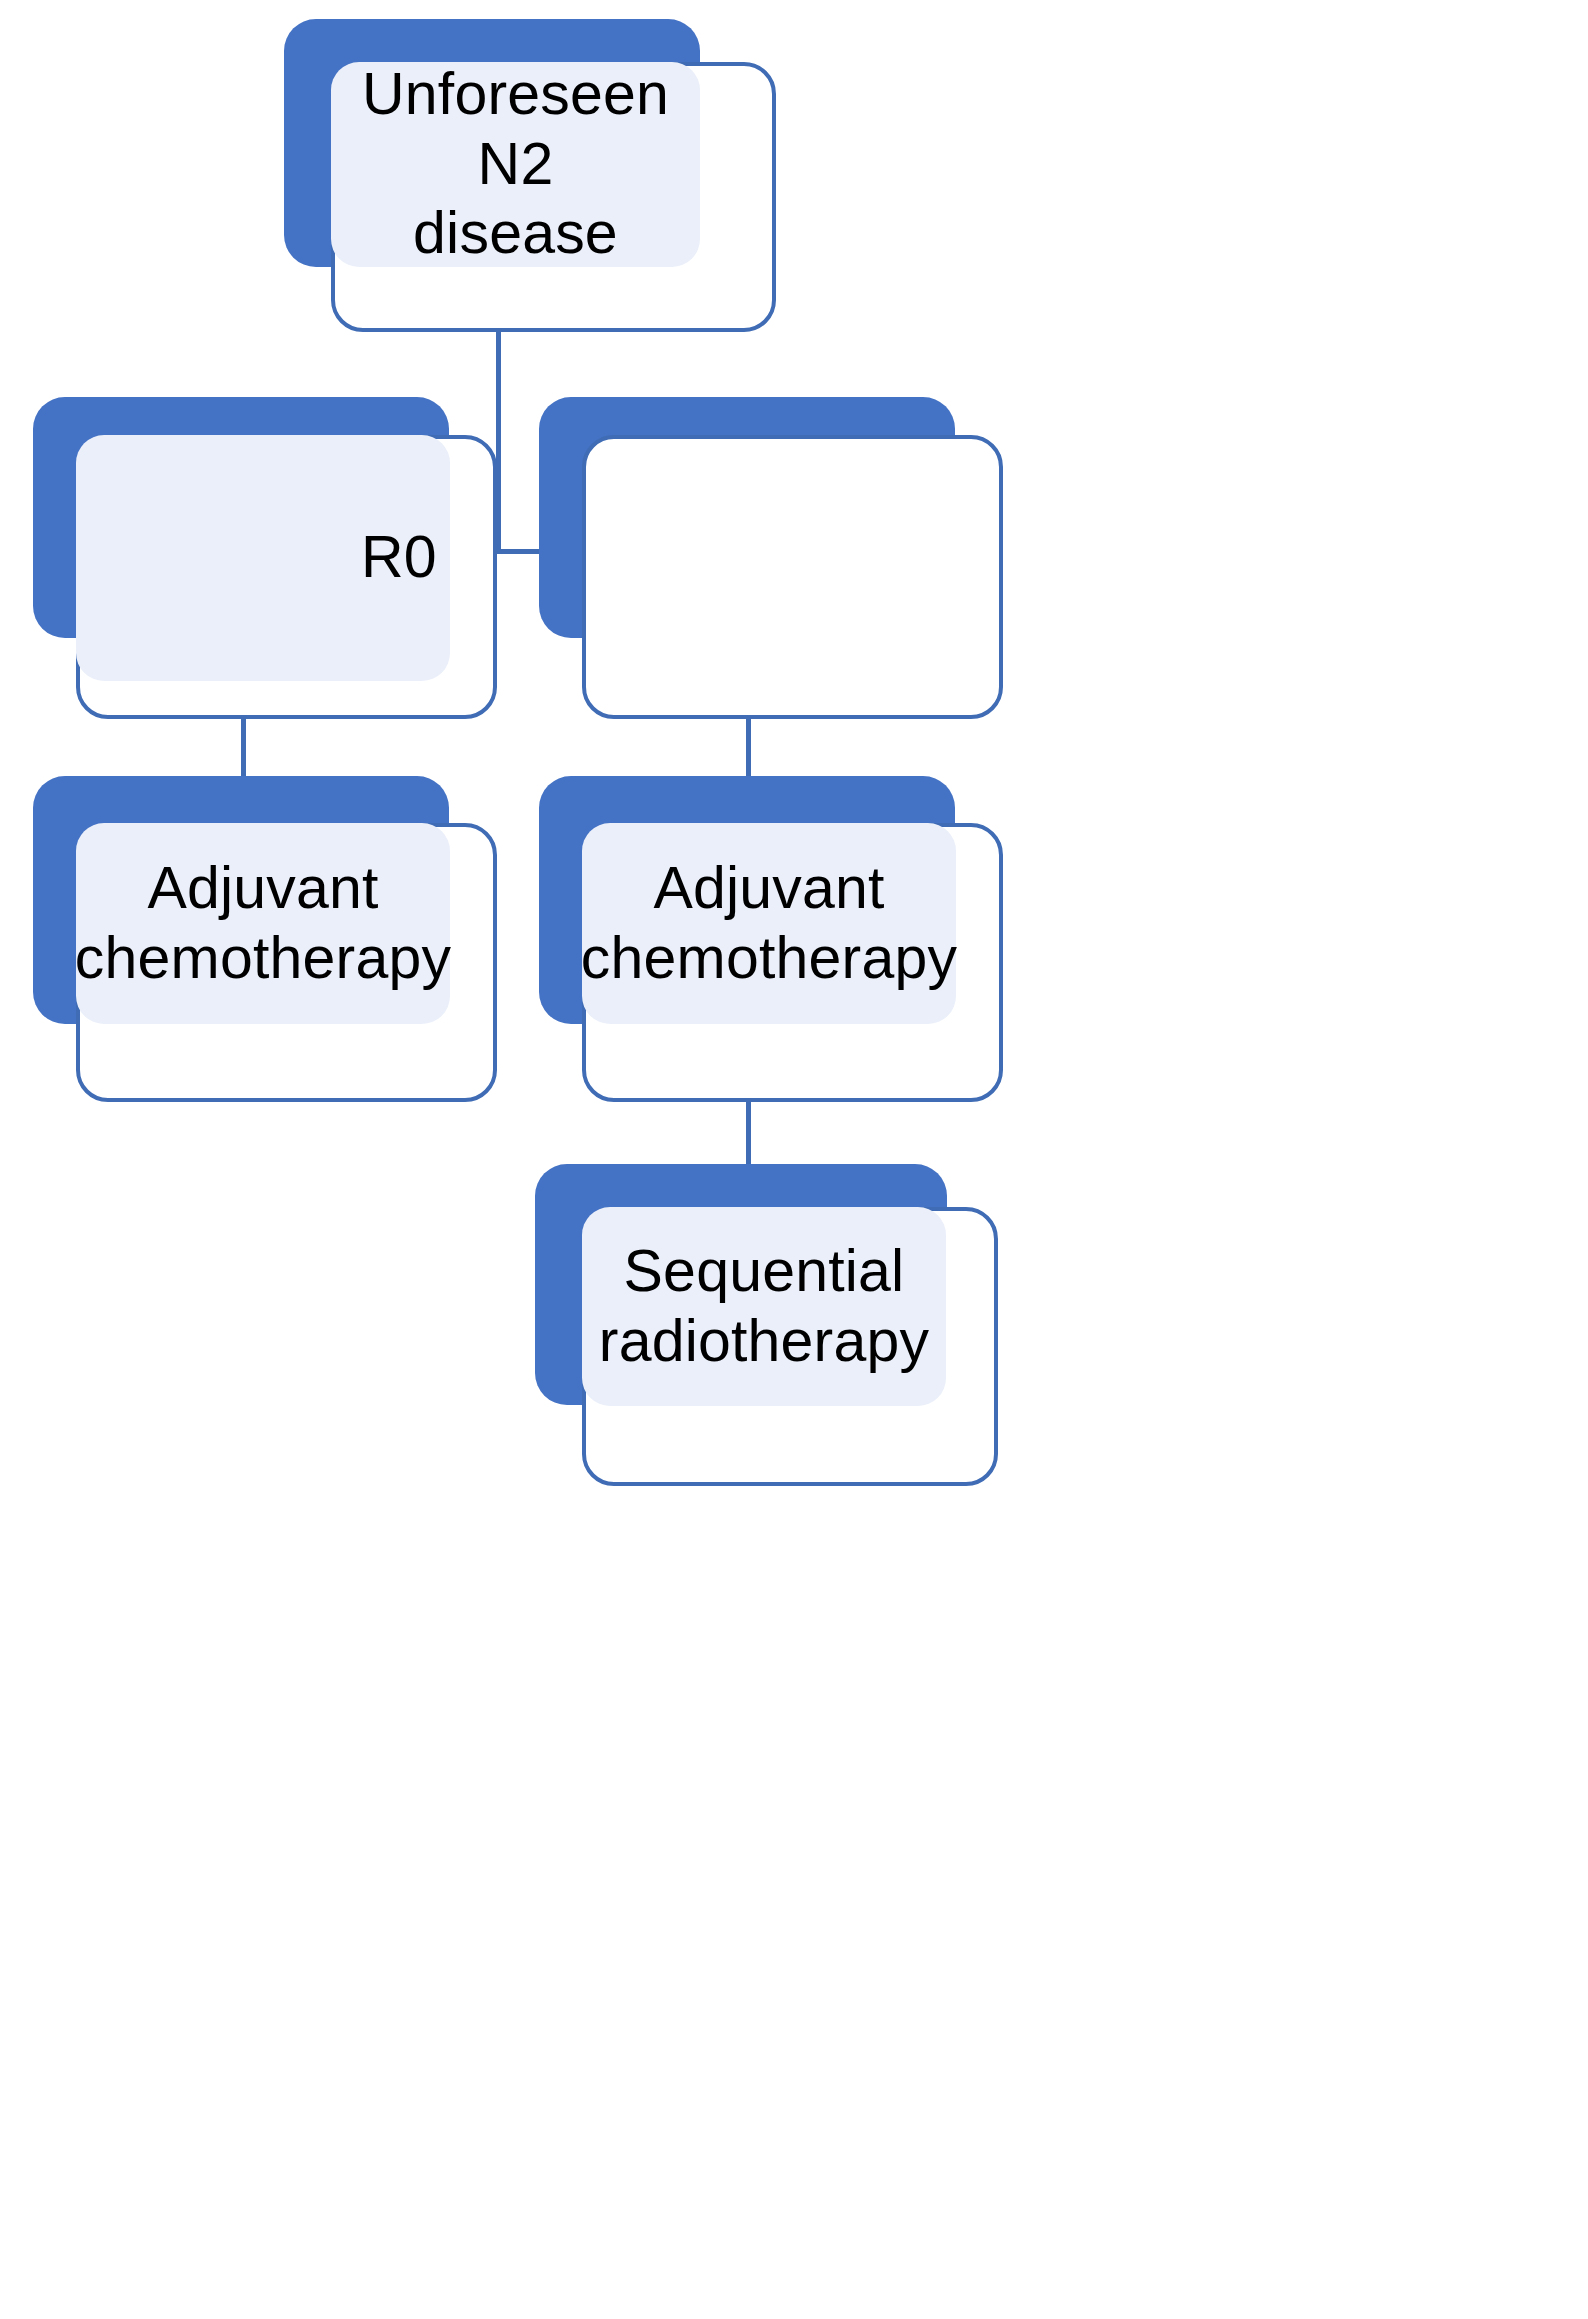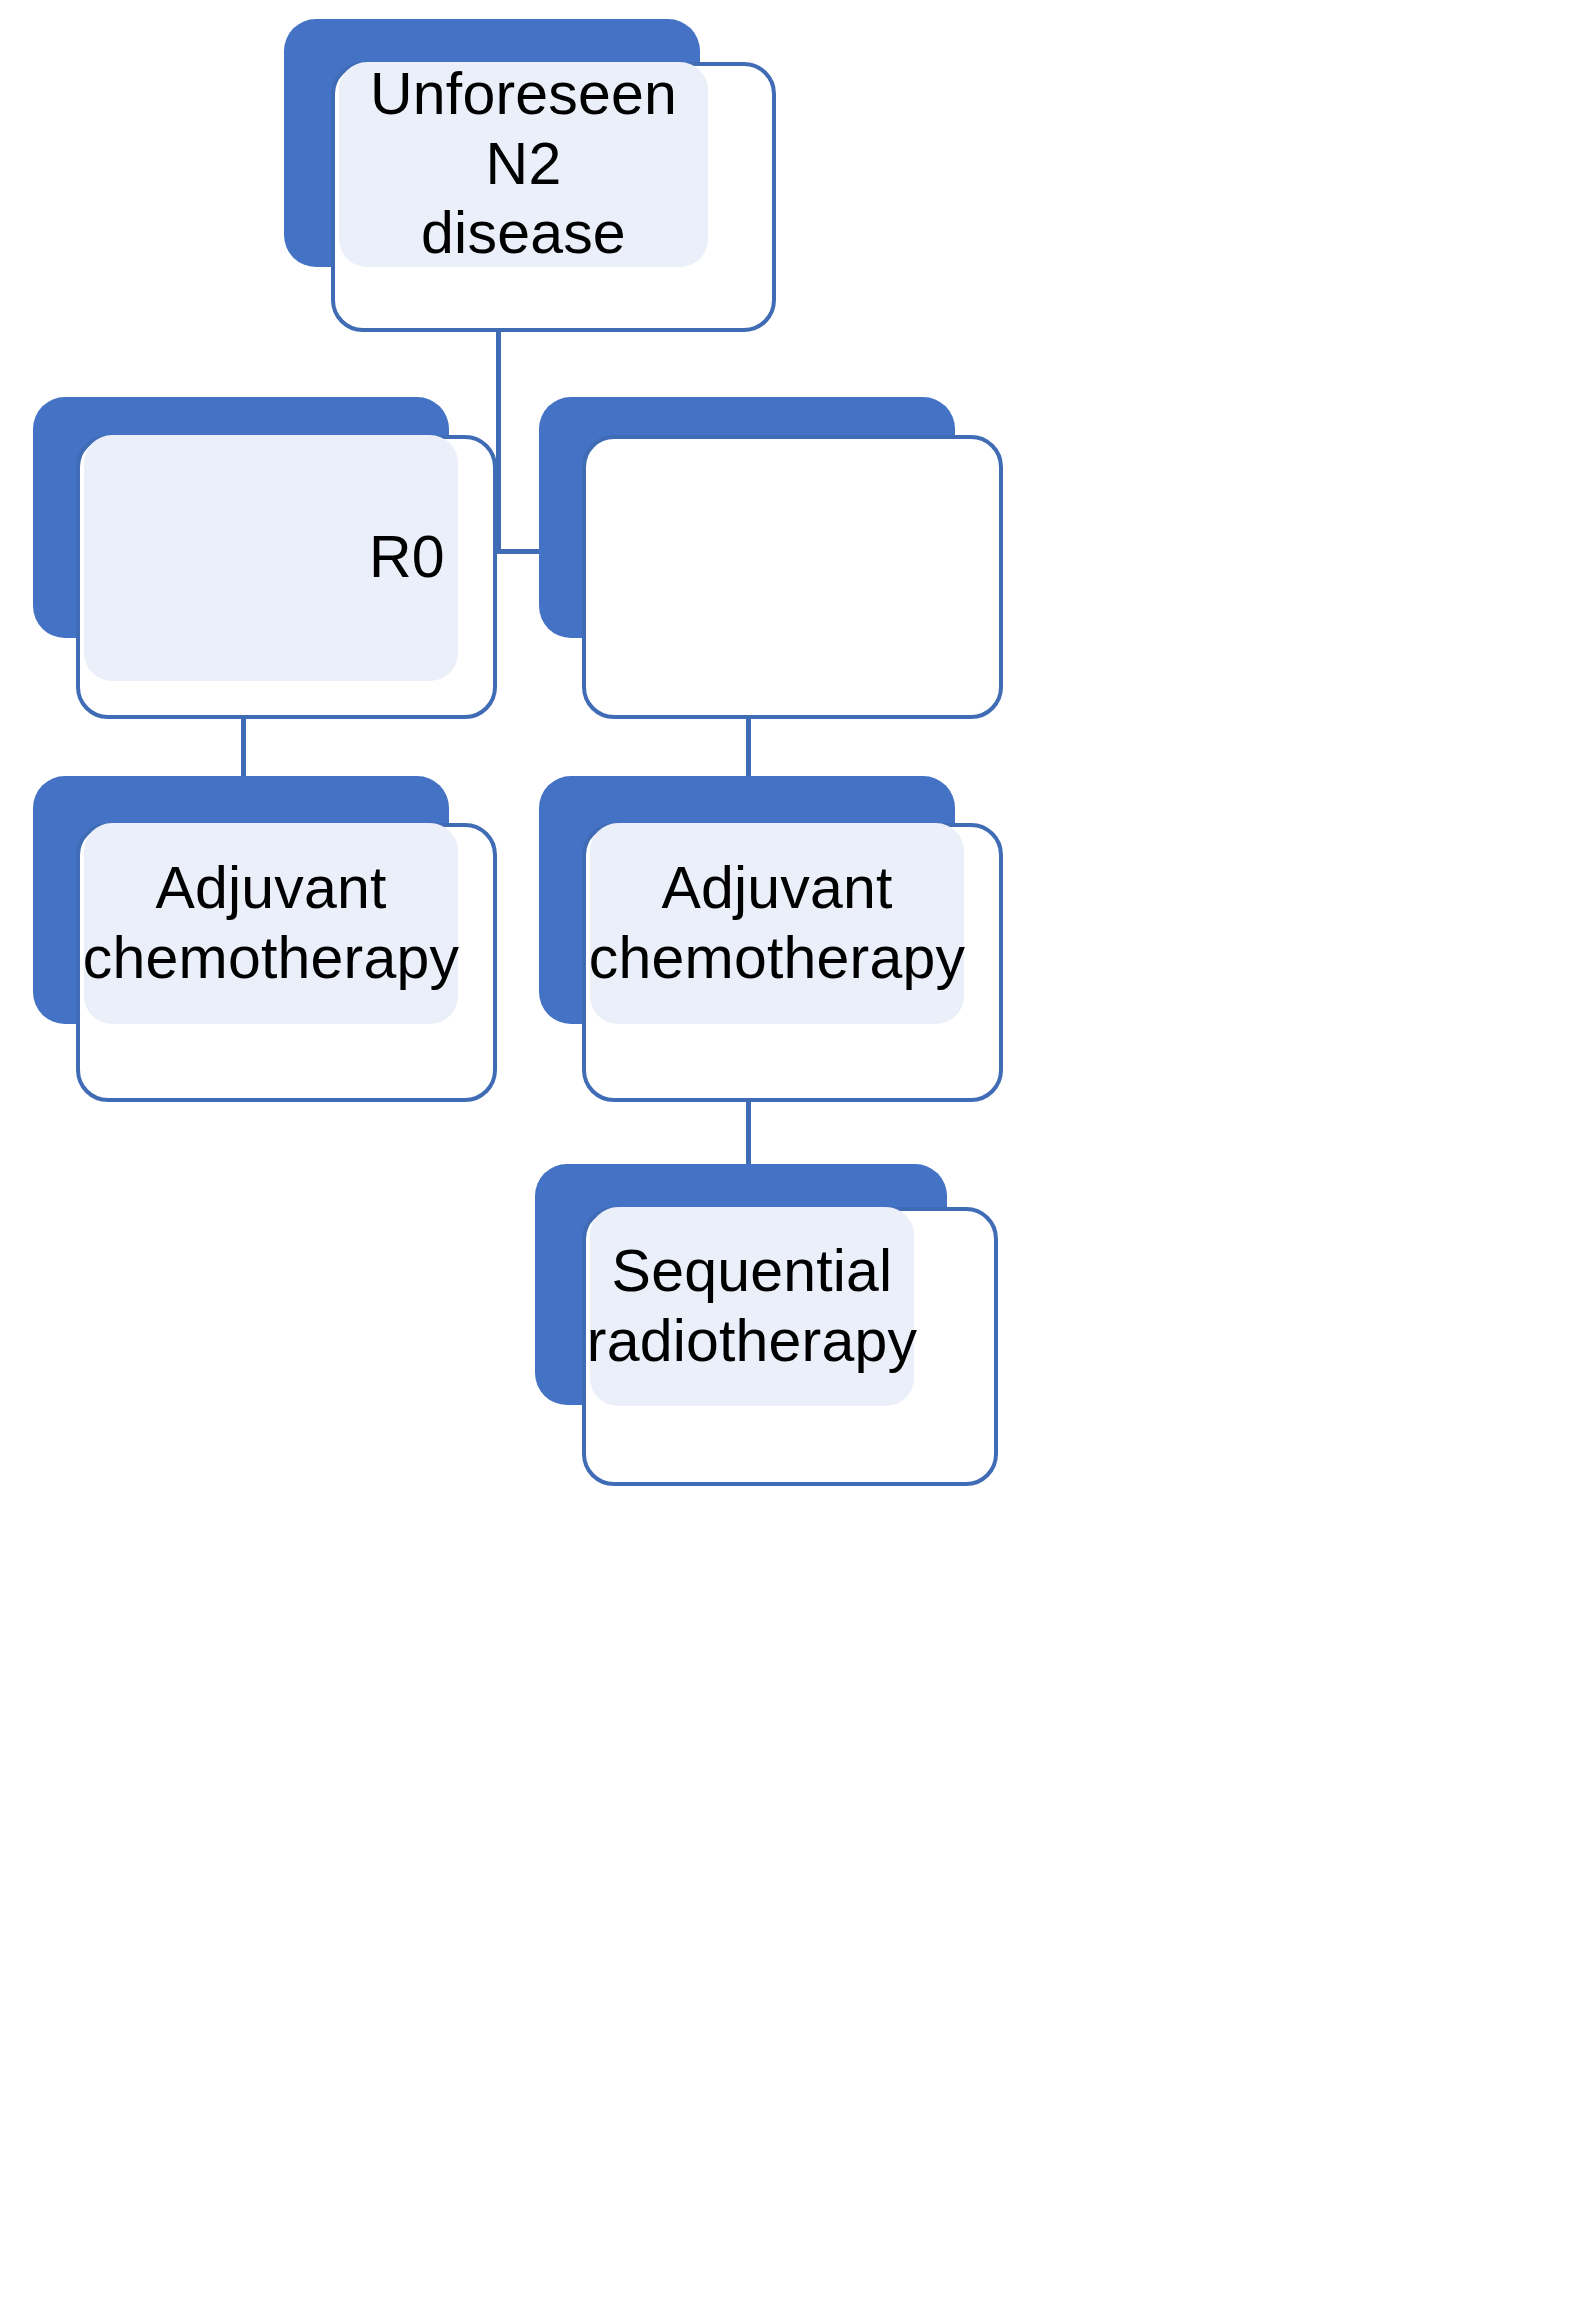--- a/index.html
+++ b/index.html
@@ -63,21 +63,20 @@
     justify-content: center;
     text-align: center;
     color: #000000;
     font-size: 59px;
     line-height: 1.18;
     font-weight: 400;
     letter-spacing: 0.2px;
     padding: 0 13.2px;
     box-sizing: border-box;
     white-space: pre-line;
-    margin-left: 8px;
   }
 </style>
 </head>
 <body>
 
 <div id="canvas">
 
   <div class="connector-layer">
 
     <div class="conn conn-v" style="left:496px; top:312px; height:238px;"></div>
@@ -131,20 +130,20 @@
     <div class="outline" style="left:43px; top:47px; width:421px; height:279px;"></div>
     <div class="face" style="left: 43px; top: 47px; width: 374px; height: 201px;">
       <span>Adjuvant
 chemotherapy</span>
     </div>
   </div>
 
   <div class="node" style="left:535px; top:1164px; width:464px; height:303px;">
     <div class="slab" style="width:412px; height:241px;"></div>
     <div class="outline" style="left:47px; top:43px; width:416px; height:279px;"></div>
-    <div class="face" style="left: 47px; top: 43px; width: 324px; height: 199px;">
+    <div class="face" style="left: 47px; top: 43px; width: 364px; height: 199px;">
       <span>Sequential
 radiotherapy</span>
     </div>
   </div>
 
 </div>
 
 
 </body></html>

